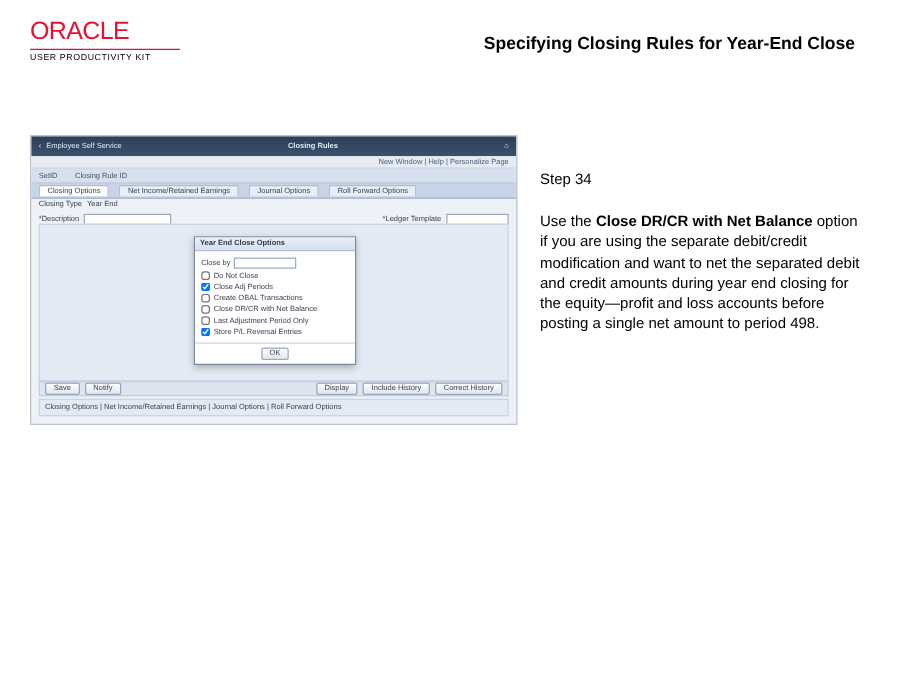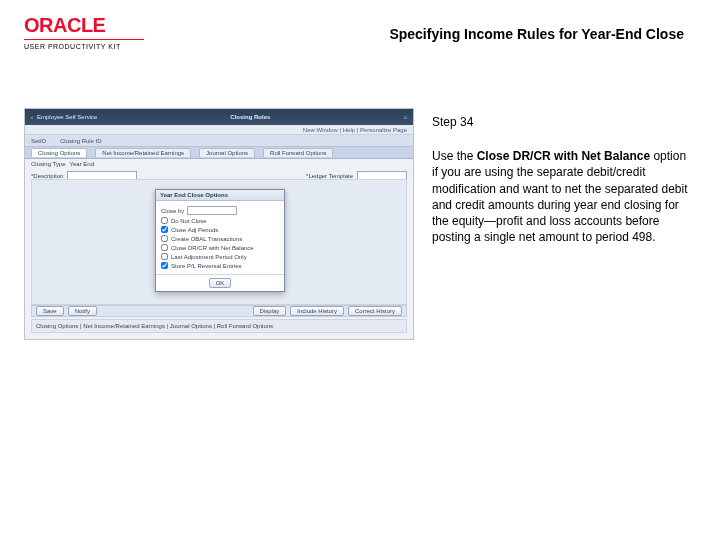--- a/index.html
+++ b/index.html
@@ -1,18 +1,18 @@
 <!DOCTYPE html>
 <html><head>
 <meta charset="utf-8">
 <style>
   * { box-sizing: border-box; margin: 0; padding: 0; }
   body { width: 720px; height: 540px; background: #fff; font-family: Arial, sans-serif; font-size: 11px; color: #000; position: relative; }
   .logo-area { position: absolute; top: 14px; left: 24px; }
-  .oracle-logo { font-family: Arial, sans-serif; font-weight: bold; color: #e8102e; font-size: 20px; letter-spacing: -0.5px; }
+  .oracle-logo { font-family: Arial, sans-serif; font-weight: normal; color: #e8102e; font-size: 20px; letter-spacing: -0.5px; }
   .oracle-rule { height: 1px; background: #e8102e; width: 120px; margin-top: 2px; }
   .upk { font-size: 7px; letter-spacing: 0.5px; color: #000; margin-top: 3px; }
   .title { position: absolute; top: 26px; left: 300px; right: 36px; font-size: 14px; font-weight: bold; text-align: right; }
   .screenshot { position: absolute; top: 108px; left: 24px; width: 390px; height: 232px; background: #eef1f6; border: 1px solid #bcc3cf; overflow: hidden; font-size: 6px; color: #3a4252; }
   .topbar { height: 16px; background: linear-gradient(#2d3f57,#3a506d); color: #dfe7f2; display: flex; align-items: center; padding: 0 6px; }
   .back-chev { margin-right: 4px; }
   .topbar-title { flex: 1; text-align: center; font-weight: bold; }
   .subbar { height: 10px; background: #e6ebf3; border-bottom: 1px solid #c9d1dd; display: flex; justify-content: flex-end; align-items: center; padding-right: 6px; gap: 4px; color: #516078; }
   .strip { height: 12px; background: #d7e0ee; border-bottom: 1px solid #b7c2d4; display: flex; align-items: center; gap: 14px; padding: 0 6px; color: #445064; }
   .tabstrip { height: 12px; background: #c7d3e6; border-bottom: 1px solid #a7b4ca; display: flex; align-items: center; padding: 0 6px; gap: 8px; }
@@ -25,33 +25,33 @@
   .dialog { position: absolute; left: 130px; top: 80px; width: 130px; background: #fff; border: 1px solid #7d8aa2; box-shadow: 0 2px 6px rgba(0,0,0,.3); font-size: 6px; }
   .dialog-title { background: linear-gradient(#e9eff7,#d5dfee); border-bottom: 1px solid #b5c0d3; padding: 2px 4px; font-weight: bold; color: #2c3a52; }
   .dialog-body { padding: 3px 5px; }
   .drow { display: flex; align-items: center; gap: 3px; margin: 2px 0; }
   .drow input[type=checkbox] { width: 7px; height: 7px; }
   .dialog-foot { text-align: center; padding: 3px; border-top: 1px solid #d0d7e4; }
   .btn { display: inline-block; background: linear-gradient(#fdfdfd,#e1e6ef); border: 1px solid #9aa7bd; border-radius: 2px; padding: 1px 6px; font-size: 6px; }
   .action-row { position: absolute; left: 6px; right: 6px; bottom: 22px; height: 12px; display: flex; align-items: center; gap: 4px; padding: 0 4px; background: #dde5f1; border: 1px solid #c3cdde; }
   .status-row { position: absolute; left: 6px; right: 6px; bottom: 6px; height: 14px; background: #e4eaf3; border: 1px solid #ccd4e2; color: #3a4252; display: flex; align-items: center; padding: 0 4px; }
   .sidepanel { position: absolute; top: 114px; left: 432px; width: 260px; font-size: 12px; line-height: 1.35; }
-  .step { font-size: 12px; margin-bottom: 18px; }
+  .step { font-size: 12px; margin-bottom: 18px; margin-top: 21px; }
   .bold { font-weight: bold; }
 </style>
 </head>
 <body>
 
 <div class="logo-area">
   <div class="oracle-logo">ORACLE</div>
   <div class="oracle-rule"></div>
   <div class="upk">USER PRODUCTIVITY KIT</div>
 </div>
 
-<div class="title">Specifying Income Rules for Year-End Close</div>
+<div class="title">Specifying Closing Rules for Year-End Close</div>
 
 <div class="screenshot">
   <div class="topbar">
     <span class="back-chev">‹</span>
     <span>Employee Self Service</span>
     <span class="topbar-title">Closing Rules</span>
     <span>⌂</span>
   </div>
   <div class="subbar">
     <span>New Window | Help | Personalize Page</span>

